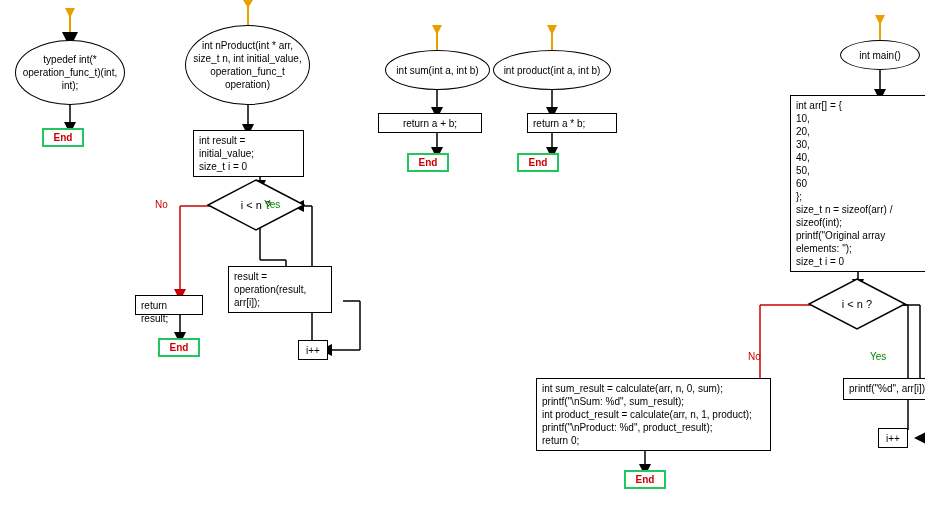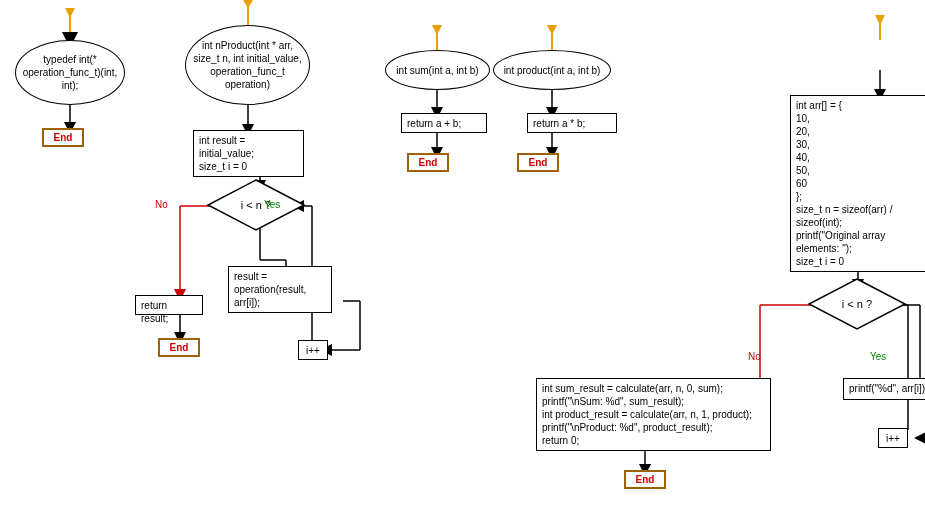--- a/index.html
+++ b/index.html
@@ -22,21 +22,21 @@
     }
     .rect-box {
       border: 1px solid #000;
       background: #fff;
       padding: 3px 5px;
       text-align: left;
       font-size: 10px;
       line-height: 1.3;
     }
     .end-box {
-      border: 2px solid #a16207;
+      border: 2px solid #22c55e;
       background: #fff;
       padding: 2px 6px;
       text-align: center;
       font-size: 10px;
       color: #c00;
       font-weight: bold;
     }
     .ellipse {
       border-radius: 50%;
       border: 1px solid #000;
@@ -185,40 +185,43 @@
   </div>
 
   <div class="node rect-box" style="left:298px;top:340px;width:30px;height:20px;text-align:center;">
     <span>i++</span>
   </div>
 
   <div class="node ellipse" style="left:385px;top:50px;width:105px;height:40px;">
     <span style="font-size:10px;">int sum(int a, int b)</span>
   </div>
 
-  <div class="node rect-box" style="left:401px;top:113px;width:86px;height:20px;">
+  <div class="node rect-box" style="left:378px;top:113px;width:104px;height:20px;text-align:center;">
     <span>return a + b;</span>
   </div>
 
   <div class="node end-box" style="left:407px;top:153px;width:42px;">
     <span>End</span>
   </div>
 
   <div class="node ellipse" style="left:493px;top:50px;width:118px;height:40px;">
     <span style="font-size:10px;">int product(int a, int b)</span>
   </div>
 
   <div class="node rect-box" style="left:500px;top:113px;width:90px;height:20px;margin-left:27px;">
     <span>return a * b;</span>
   </div>
 
   <div class="node end-box" style="left:517px;top:153px;width:42px;">
     <span>End</span>
   </div>
 
+  <div class="node ellipse" style="left:840px;top:40px;width:80px;height:30px;">
+    <span style="font-size:10px;">int main()</span>
+  </div>
 
   <div class="node rect-box" style="left:790px;top:95px;width:140px;">
     <span style="white-space:pre-line;font-size:10px;">int arr[] = {
 10,
 20,
 30,
 40,
 50,
 60
 };

